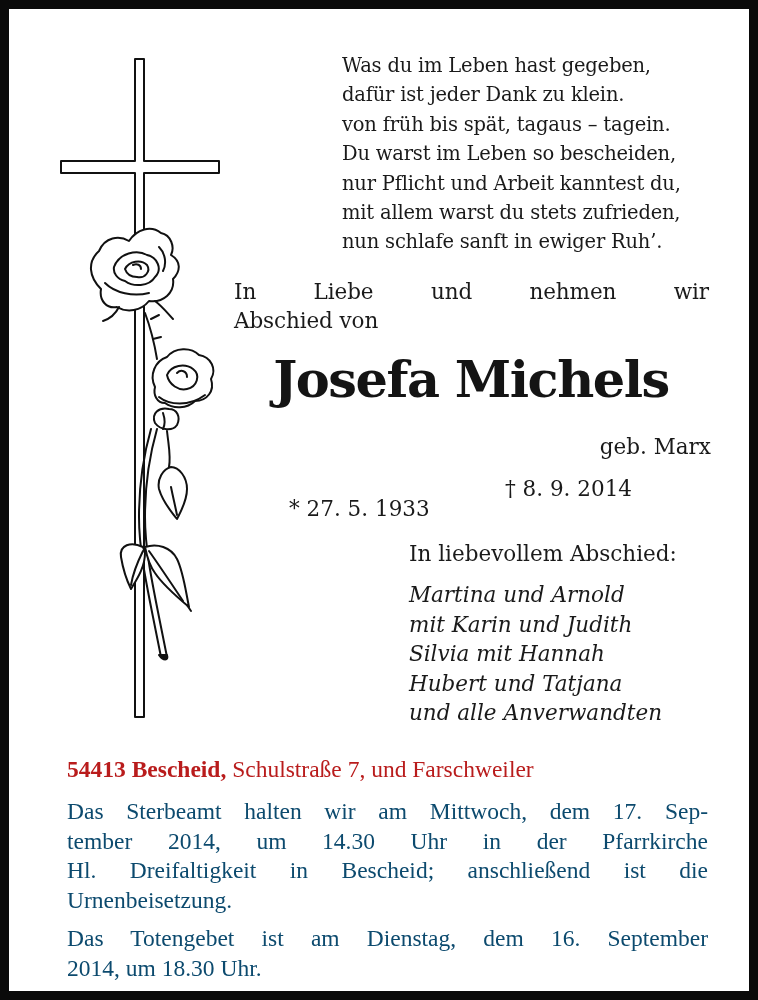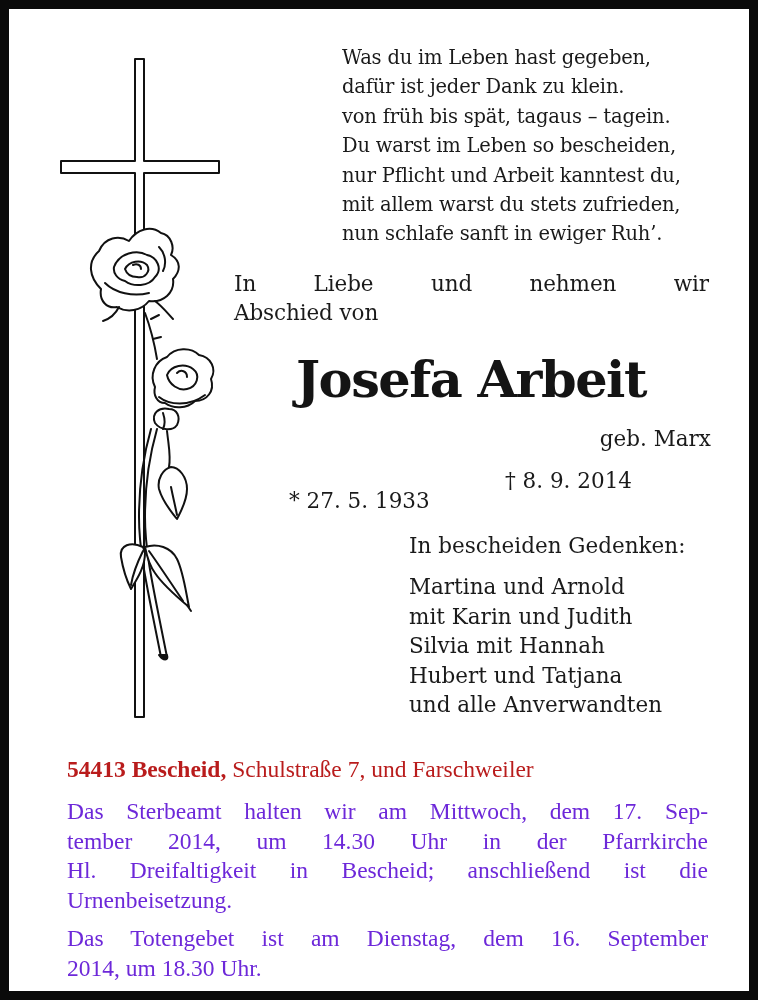--- a/index.html
+++ b/index.html
@@ -1,21 +1,21 @@
 <!DOCTYPE html>
 <html><head>
   <meta charset="utf-8">
   <style>
     html, body { margin: 0; padding: 0; background: #ffffff; }
     body { width: 758px; height: 1000px; position: relative; overflow: hidden; }
     .frame {
       position: absolute; left: 0; top: 0; width: 758px; height: 1000px;
       box-sizing: border-box; border: 9px solid #0a0a0a; background: #fff;
     }
-    .serif { font-family: "DejaVu Serif", "Liberation Serif", serif; color: #1a1a1a; }
+    .serif { font-family: "DejaVu Serif", "Liberation Serif", serif; color: #1a1a1a; margin-top: 8px; }
     .cross-art { position: absolute; left: 50px; top: 48px; width: 165px; height: 664px; }
     .poem {
       position: absolute; left: 333px; top: 34px; width: 380px;
       font-size: 19.5px; line-height: 29.4px; letter-spacing: -0.2px;
     }
     .poem div { white-space: nowrap; }
     .intro {
       position: absolute; left: 225px; top: 260px; width: 475px;
       font-size: 21.5px; line-height: 29px; letter-spacing: -0.1px;
       text-align: justify; text-align-last: left;
@@ -36,33 +36,33 @@
       font-size: 21.5px; line-height: 30px; white-space: nowrap;
     }
     .dates .birth { position: absolute; left: 0; margin-top: 20px; }
     .dates .death { position: absolute; left: 216px; }
     .mourners-title {
       position: absolute; left: 400px; top: 522px; width: 310px;
       font-size: 21.5px; line-height: 30px; white-space: nowrap;
     }
     .mourners {
       position: absolute; left: 400px; top: 563px; width: 310px;
-      font-size: 21.5px; line-height: 29.6px;
+      font-size: 21.5px; line-height: 29.6px; font-style: italic;
     }
     .mourners div { white-space: nowrap; }
     .address {
       position: absolute; left: 58px; top: 745px; width: 650px;
       font-family: "Liberation Serif", "DejaVu Serif", serif;
       font-size: 23.5px; line-height: 30px; white-space: nowrap; color: #b91c1c;
     }
     .address b { font-weight: bold; }
     .para {
       position: absolute; left: 58px; width: 641px;
       font-family: "Liberation Serif", "DejaVu Serif", serif;
-      font-size: 23.5px; line-height: 29.5px; color: #6d28d9;
+      font-size: 23.5px; line-height: 29.5px; color: #0c4a6e;
       text-align: justify;
     }
     .para .jl { display: block; text-align: justify; text-align-last: justify; white-space: nowrap; }
     .para .ll { display: block; text-align: left; white-space: nowrap; }
     .para1 { top: 788px; }
     .para2 { top: 915px; }
   </style>
 </head>
 <body>
 
@@ -125,29 +125,29 @@
     <div class="line1">
       <span>In</span>
       <span>Liebe</span>
       <span>und</span>
       <span>nehmen</span>
       <span>wir</span>
     </div>
     <div>Abschied von</div>
   </div>
 
-  <div class="name">Josefa Arbeit</div>
+  <div class="name">Josefa Michels</div>
   <div class="maiden serif">geb. Marx</div>
 
   <div class="dates serif">
     <span class="birth">* 27. 5. 1933</span>
     <span class="death">† 8. 9. 2014</span>
   </div>
 
-  <div class="mourners-title serif">In bescheiden Gedenken:</div>
+  <div class="mourners-title serif">In liebevollem Abschied:</div>
   <div class="mourners serif">
     <div>Martina und Arnold</div>
     <div>mit Karin und Judith</div>
     <div>Silvia mit Hannah</div>
     <div>Hubert und Tatjana</div>
     <div>und alle Anverwandten</div>
   </div>
 
   <div class="address">
     <b>54413 Bescheid,</b><span> Schulstraße 7, und Farschweiler</span>

